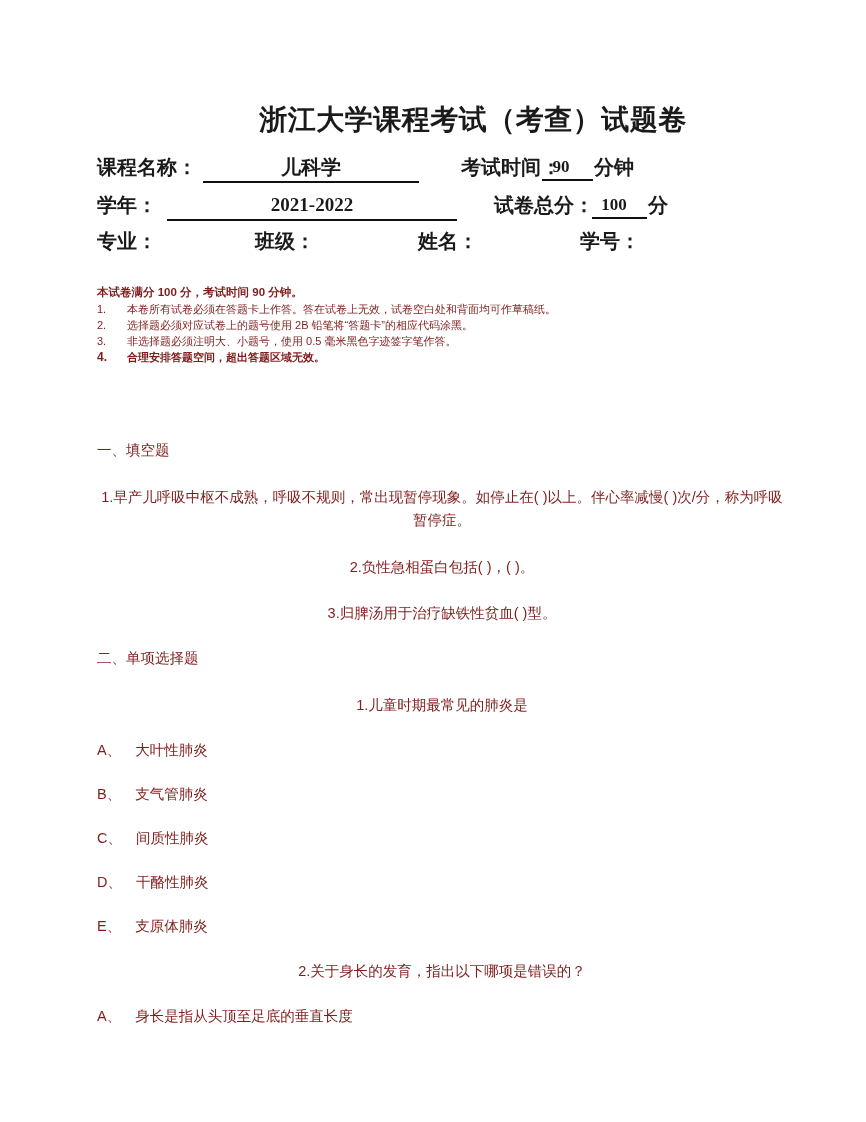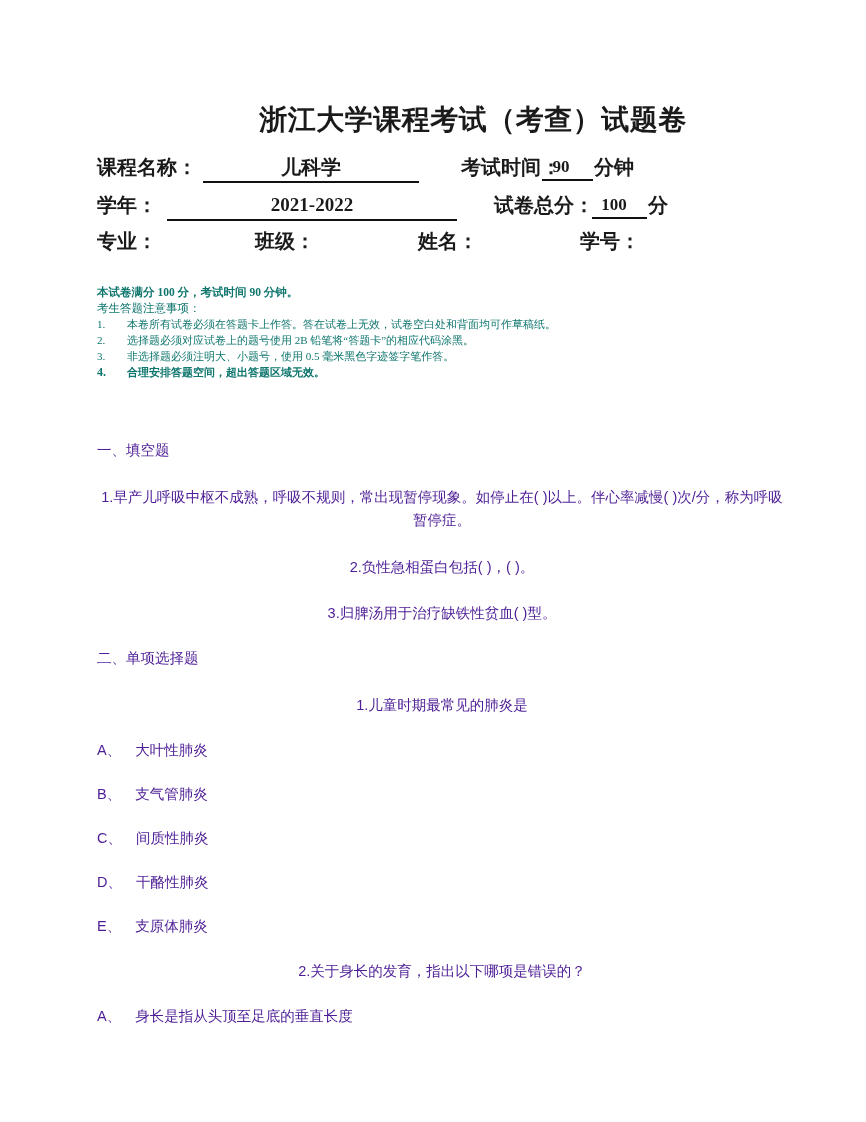--- a/index.html
+++ b/index.html
@@ -76,22 +76,22 @@
     height: 2px;
   }
   .rule.thin { height: 1.5px; }
 
   
   .notice {
     position: absolute;
     left: 97px;
     top: 285px;
     width: 680px;
-    font-family: Liberation Serif, serif;
-    color: #0f766e;
+    font-family: Liberation Sans, sans-serif;
+    color: #7f1d1d;
   }
   .notice-line {
     font-size: 11.5px;
     line-height: 15.5px;
     white-space: nowrap;
   }
   .notice-line.strong { font-weight: bold; }
   .notice-list {
     margin: 0;
     padding: 0;
@@ -113,21 +113,21 @@
   .notice-item.bold-num .txt { font-weight: bold; }
 
   
   .body-content {
     position: absolute;
     left: 97px;
     top: 440px;
     width: 690px;
     font-family: "Liberation Sans", "DejaVu Sans", sans-serif;
     font-size: 14.5px;
-    color: #4c1d95;
+    color: #7f1d1d;
   }
   .sec-heading {
     font-size: 14.5px;
     line-height: 20px;
     margin: 0 0 26px 0;
   }
   .q {
     font-size: 14.5px;
     line-height: 22px;
     margin: 0 0 24px 0;
@@ -177,21 +177,20 @@
     <div class="hdr-row r3">
       <span class="fld fld-label" style="left:97px; top:6px;">专业：</span>
       <span class="fld fld-label" style="left:255px; top:6px;">班级：</span>
       <span class="fld fld-label" style="left:418px; top:6px;">姓名：</span>
       <span class="fld fld-label" style="left:580px; top:6px;">学号：</span>
     </div>
   </div>
 
   <div class="notice">
     <div class="notice-line strong">本试卷满分 100 分，考试时间 90 分钟。</div>
-    <div class="notice-line">考生答题注意事项：</div>
     <div class="notice-list">
       <div class="notice-item">
         <span class="num">1.</span>
         <span class="txt">本卷所有试卷必须在答题卡上作答。答在试卷上无效，试卷空白处和背面均可作草稿纸。</span>
       </div>
       <div class="notice-item">
         <span class="num">2.</span>
         <span class="txt">选择题必须对应试卷上的题号使用 2B 铅笔将“答题卡”的相应代码涂黑。</span>
       </div>
       <div class="notice-item">

